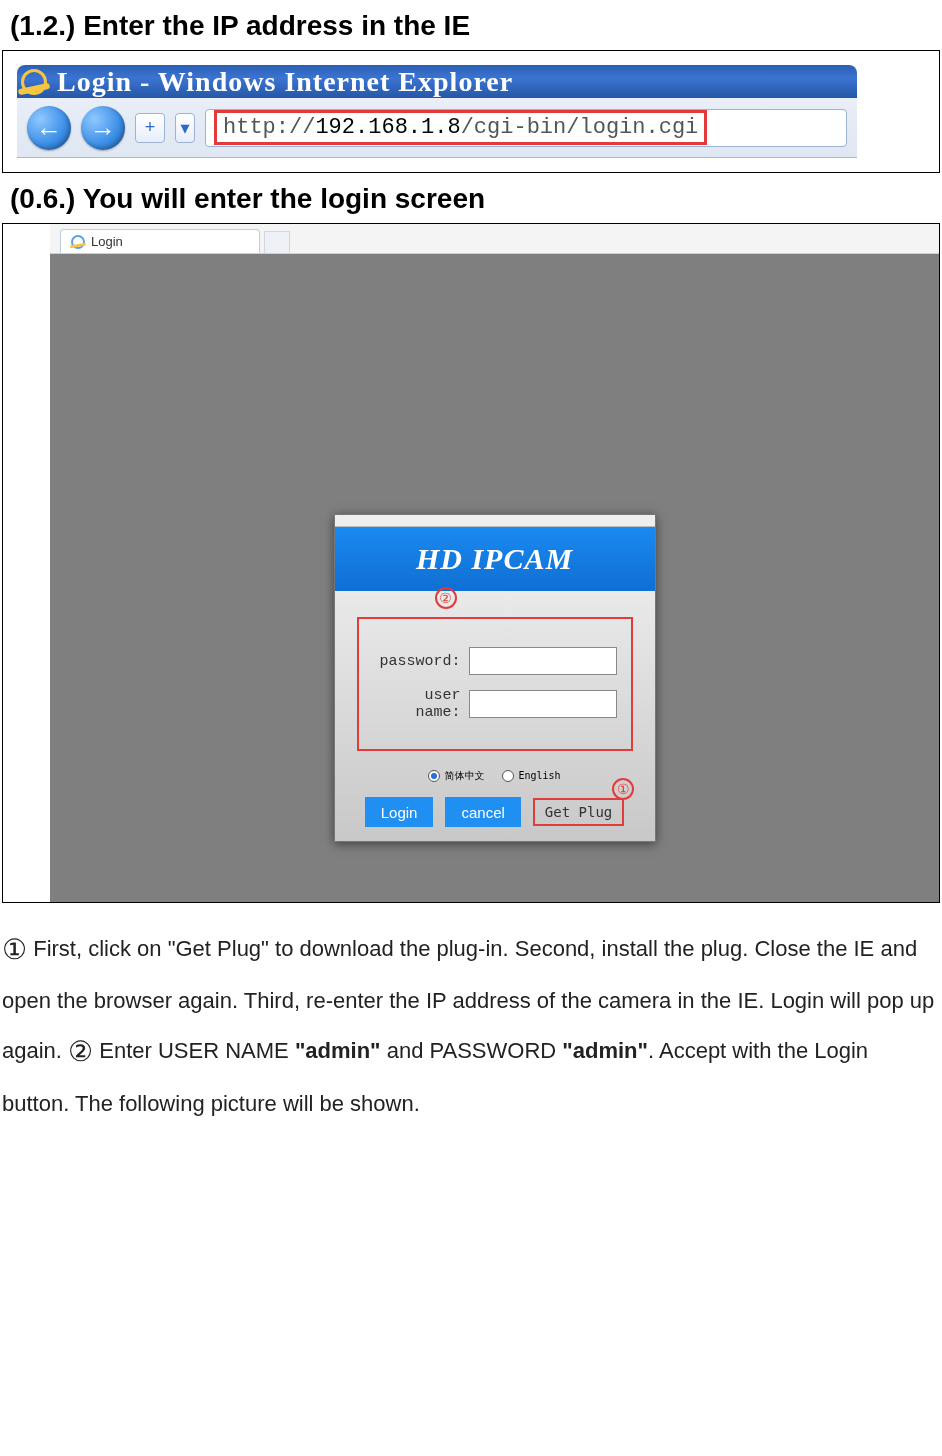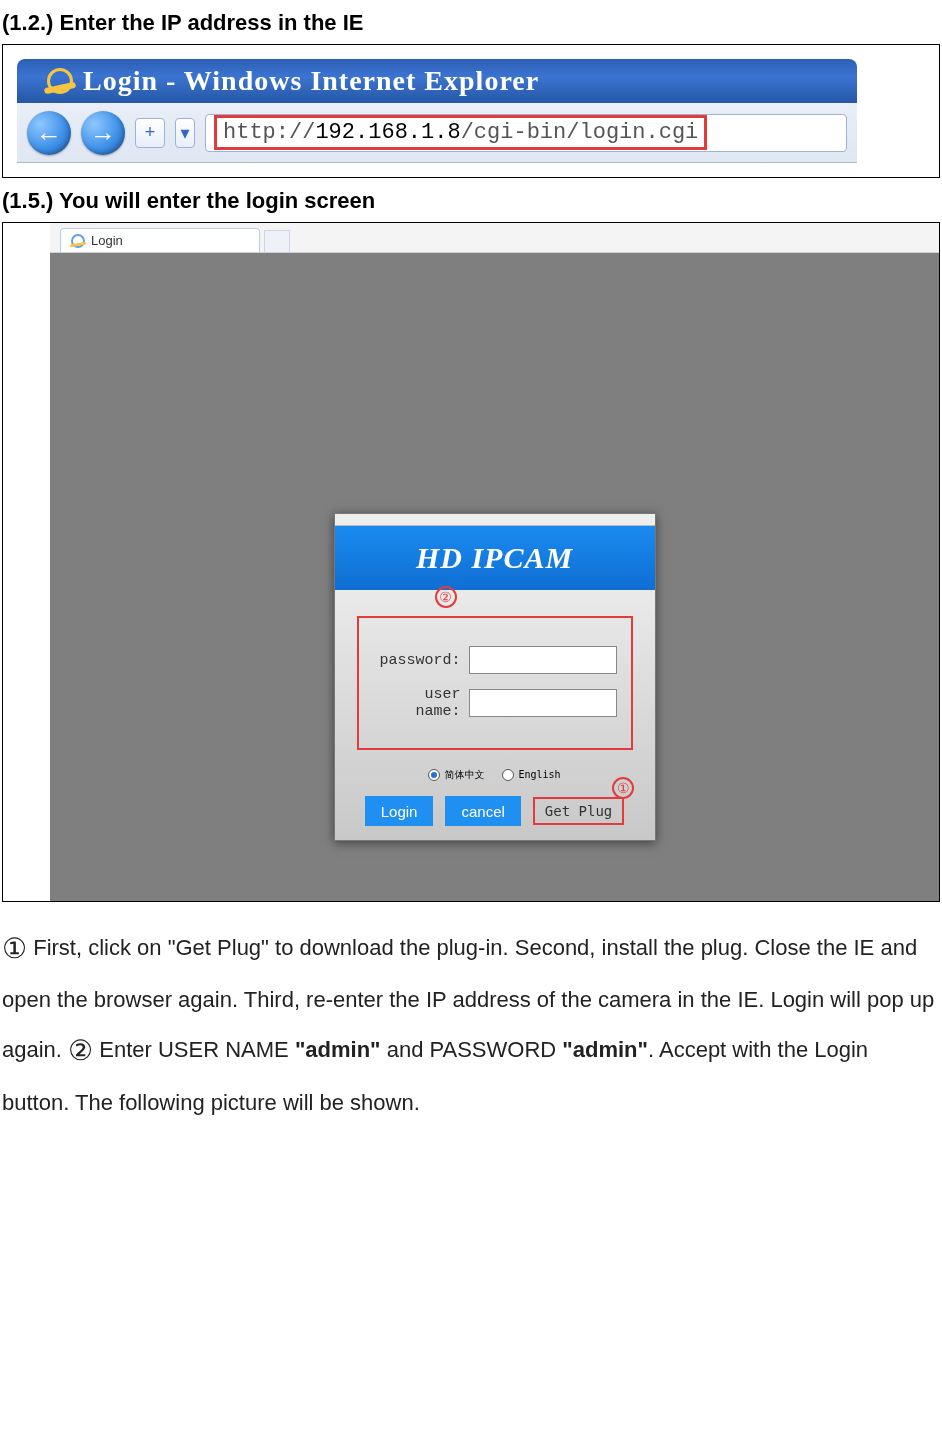--- a/index.html
+++ b/index.html
@@ -5,39 +5,39 @@
   * { box-sizing: border-box; margin: 0; padding: 0; }
   body {
     font-family: Arial, Helvetica, sans-serif;
     background: #fff;
     color: #000;
     width: 942px;
     padding: 4px 2px 40px 2px;
   }
   .heading {
     font-weight: bold;
-    font-size: 22px;
-    margin: 6px 0 8px 0;
+    font-size: 28px;
+    margin: 6px 0 8px 8px;
   }
   .figure-box {
     border: 1px solid #000;
     padding: 14px;
     margin-bottom: 10px;
   }
 
   
   .ie-frame {
     width: 840px;
   }
   .ie-titlebar {
     background: linear-gradient(#2b5fb5, #3b74d1 40%, #2557a6);
-    height: 44px;
+    height: 33px;
     display: flex;
     align-items: center;
-    padding-left: 30px;
+    padding-left: 4px;
     border-top-left-radius: 8px;
     border-top-right-radius: 8px;
     color: #fff;
     font-family: Georgia, "Times New Roman", serif;
     font-size: 28px;
     font-weight: bold;
     letter-spacing: 1px;
     gap: 10px;
   }
   .ie-e-icon {
@@ -221,21 +221,21 @@
       </div>
       <div class="addr-wrap">
         <span class="addr-highlight">
           <span>http://</span><span class="dark">192.168.1.8</span><span>/cgi-bin/login.cgi</span>
         </span>
       </div>
     </div>
   </div>
 </div>
 
-<div class="heading">(1.5.) You will enter the login screen</div>
+<div class="heading">(0.6.) You will enter the login screen</div>
 
 <div class="figure-box login-figure">
   <div class="login-outer">
     <div class="tabbar">
       <div class="tab">
         <span class="ie-mini"></span>
         <span>Login</span>
       </div>
       <div class="newtab"></div>
     </div>

